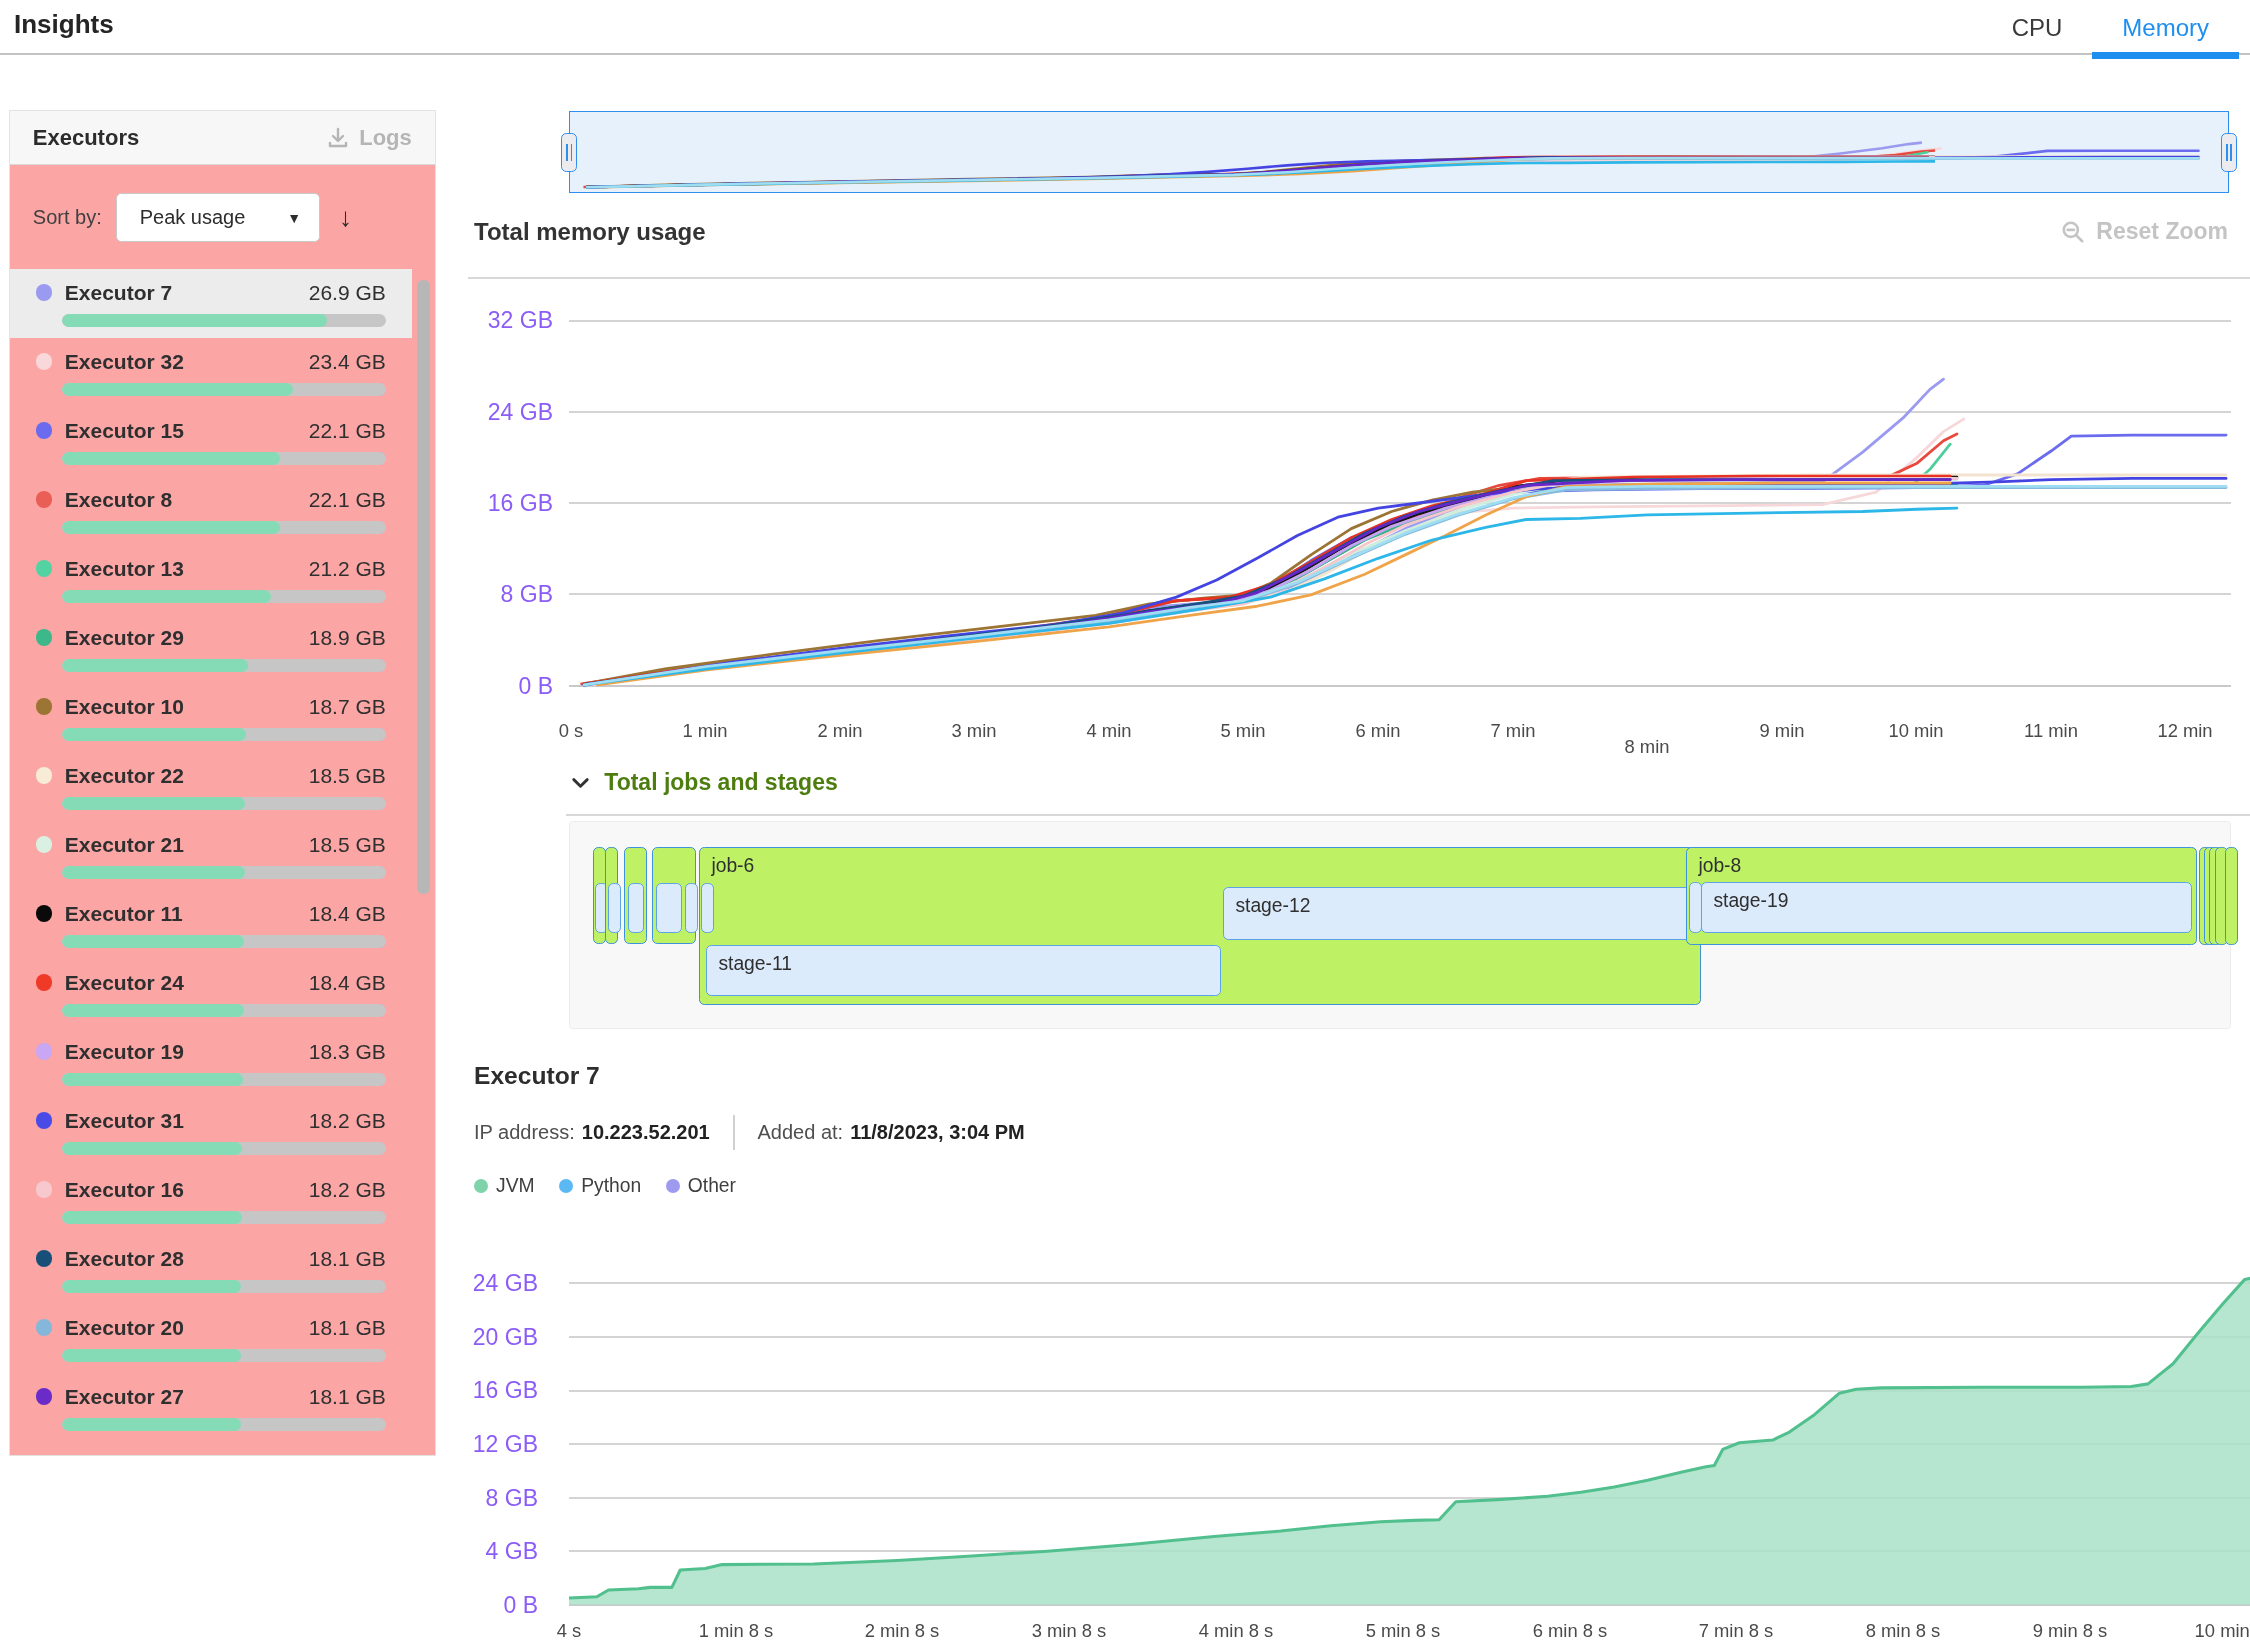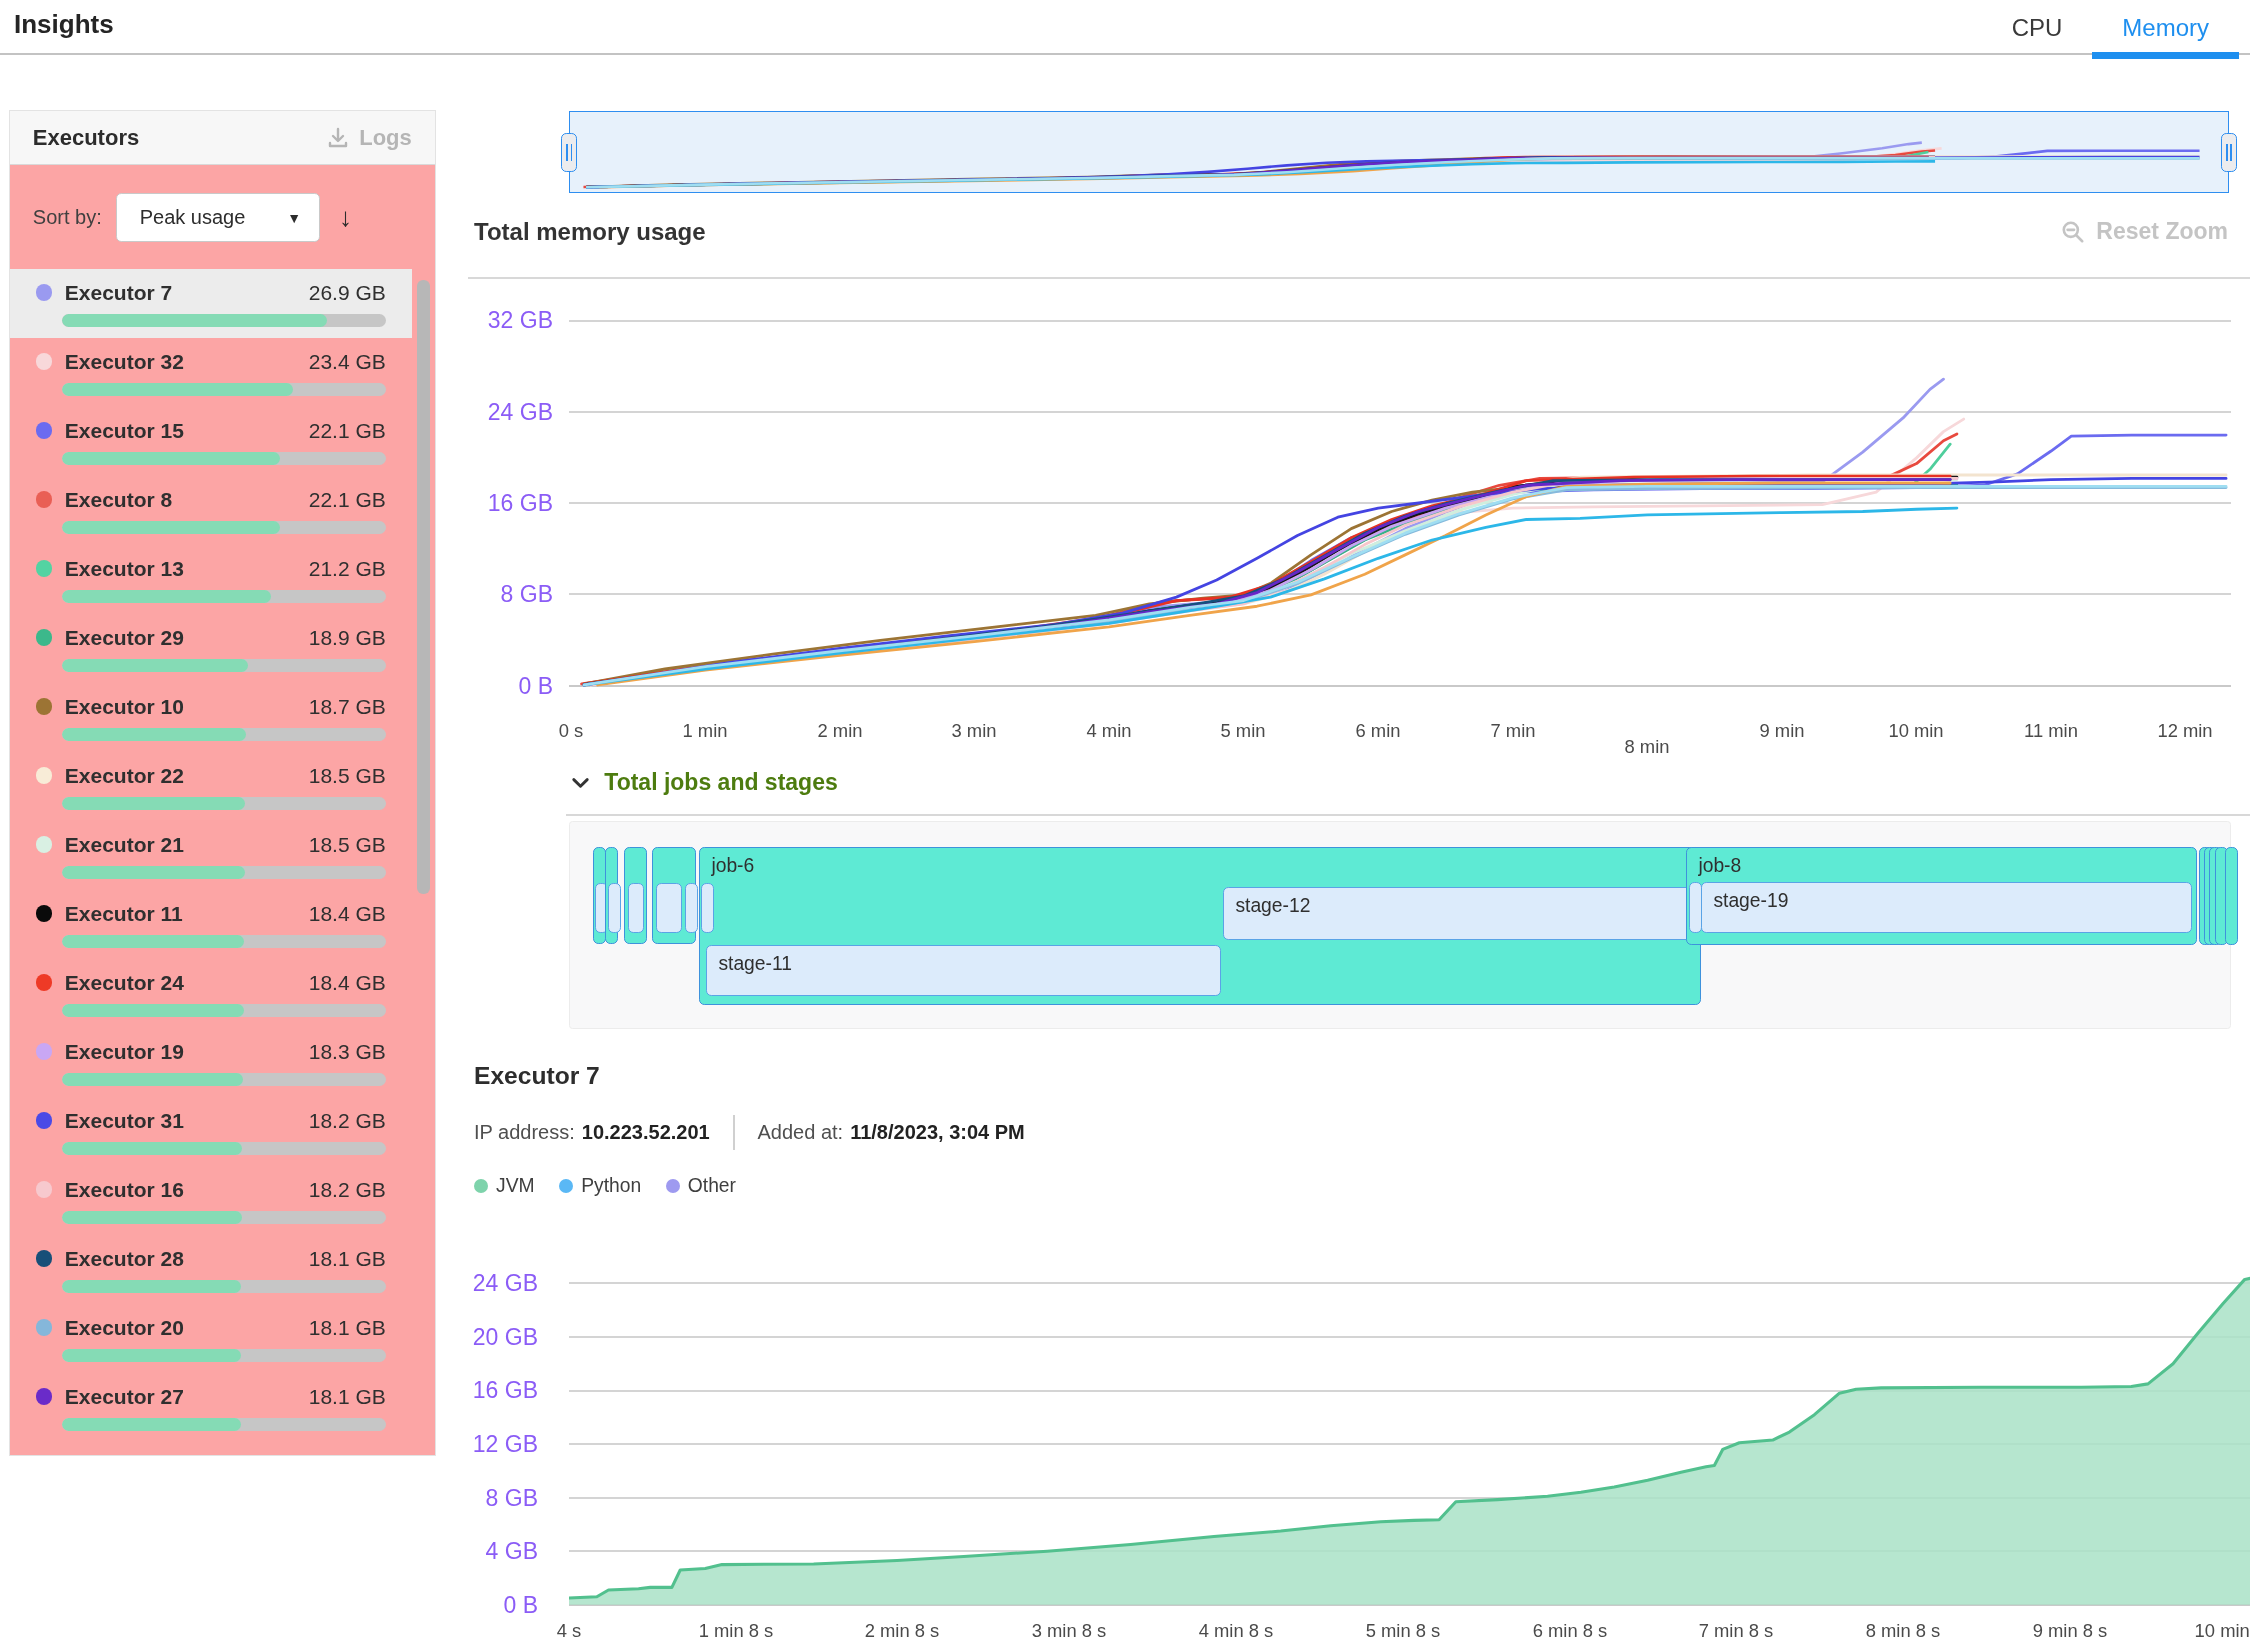--- a/index.html
+++ b/index.html
@@ -44,21 +44,21 @@
   
   .sec-title{position:absolute;font-size:24px;font-weight:700;color:#333;}
   .divider{position:absolute;height:1.8px;background:#d8d8d8;}
   .ytick{position:absolute;width:97px;text-align:right;font-size:23px;color:#8b5cf6;transform:translateY(-50%);}
   .xtick{position:absolute;font-size:18.4px;color:#4a4a4a;transform:translateX(-50%);white-space:nowrap;}
   .reset-zoom{position:absolute;right:23px;top:218px;display:flex;align-items:center;gap:10.5px;color:#c4c4c4;font-size:23px;font-weight:600;cursor:default;}
 
   
   .gantt{position:absolute;left:569px;top:821px;width:1662px;height:208px;background:#f8f8f9;border:0.9px solid #ececec;border-radius:3.5px;box-sizing:border-box;}
   .gbar{position:absolute;box-sizing:border-box;border-radius:5.3px;font-size:19.3px;color:#2f2f2f;overflow:hidden;white-space:nowrap;padding:7px 0 0 11.4px;cursor:pointer;}
-  .gbar.job{background:#5eead4;border:1.8px solid #3e92dc;}
+  .gbar.job{background:#bef264;border:1.8px solid #3e92dc;}
   .gbar.stage{background:#dcebfb;border:1.8px solid #5aa3e6;}
   .jobs-header{position:absolute;left:569px;top:769px;display:flex;align-items:center;gap:12.3px;cursor:pointer;}
   .jobs-header .t{font-size:23px;font-weight:700;color:#4d7c0f;}
 
   
   .detail-title{position:absolute;left:474px;top:1062px;font-size:24.6px;font-weight:600;color:#2d2d2d;}
   .detail-info{position:absolute;left:474px;top:1115px;display:flex;align-items:center;font-size:20px;color:#4f4f4f;}
   .detail-info b{color:#222;font-weight:700;margin-left:7px;}
   .vsep{width:1.8px;height:35px;background:#d0d0d0;margin:0 23px;}
   .legend{position:absolute;left:474px;top:1175px;display:flex;align-items:center;gap:24.6px;font-size:19.3px;color:#3f3f3f;}

